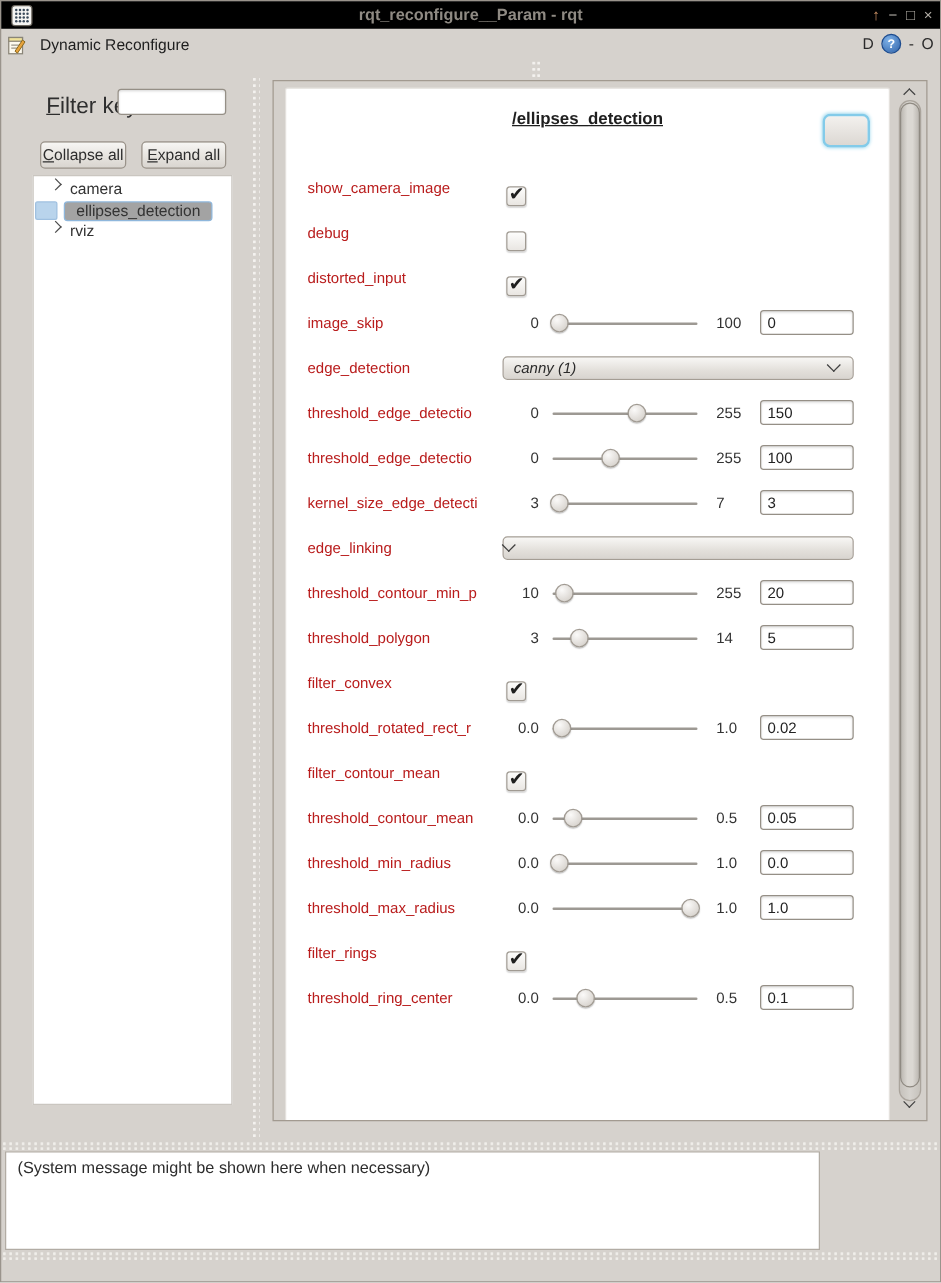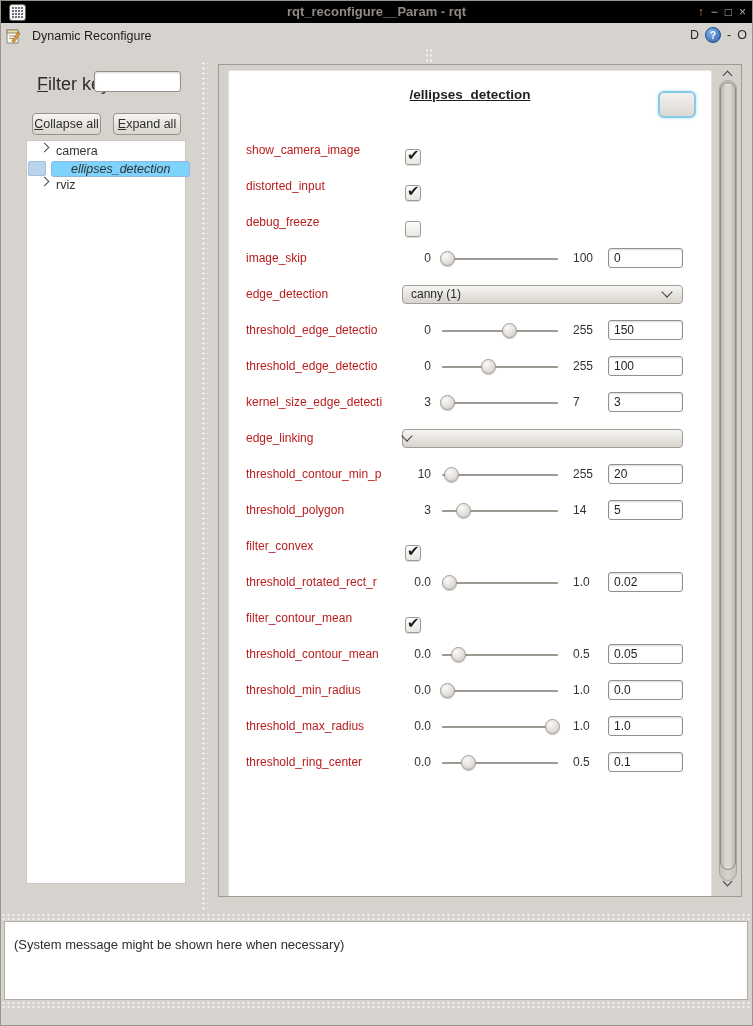--- a/index.html
+++ b/index.html
@@ -38,21 +38,21 @@
        display:flex;align-items:center;justify-content:center;cursor:default;}
   #btn-collapse{left:31px;top:112px;width:69px;}
   #btn-expand{left:112px;top:112px;width:68px;}
   .tree{position:absolute;left:25px;top:139px;width:160px;height:744px;background:#fff;border:1px solid #cac6c0;
         box-sizing:border-box;padding-top:3px;}
   .tree-row{height:17px;display:flex;align-items:flex-start;font-size:12.5px;color:#333;cursor:default;}
   .tw-arrow{width:6px;height:6px;border-right:1.6px solid #4a4a4a;border-bottom:1.6px solid #4a4a4a;
             transform:rotate(-45deg);margin-left:14px;margin-right:8px;flex:0 0 auto;}
   .tw-icon{width:18px;height:15px;background:#b9d4ec;border:1px solid #9fc0e0;border-radius:2px;
            margin-left:1px;margin-right:5px;flex:0 0 auto;box-sizing:border-box;}
-  .tree-row.selected .tw-label{background:#7dd3fc;border:1px solid #8fb7dc;border-radius:3px;padding:0 19px;font-style:italic;}
+  .tree-row.selected .tw-label{background:#a3a3a3;border:1px solid #8fb7dc;border-radius:3px;padding:0 9px;}
 
   .vsplitter{position:absolute;left:200px;top:60px;width:7px;height:850px;
              background-image:radial-gradient(circle,#f4f2ef 1px,transparent 1.4px);background-size:5px 5px;}
 
   
   .scrollarea{position:absolute;left:217px;top:63px;width:524px;height:833px;box-sizing:border-box;
               border:1px solid #a29a90;background:#d4d0cb;overflow:hidden;}
   .card{position:absolute;left:9px;top:5px;width:484px;height:860px;background:#fff;border:1px solid #e4e1dd;
         box-sizing:border-box;border-radius:2px;}
   .node-title{margin-top:16px;text-align:center;font-size:13.5px;font-weight:bold;color:#1f1f1f;
@@ -74,41 +74,41 @@
   .strack{position:absolute;left:2px;right:2px;top:7px;height:2px;background:#9d9993;border-radius:1px;}
   .shandle{position:absolute;top:0;width:15px;height:15px;border-radius:50%;box-sizing:border-box;
            background:radial-gradient(circle at 35% 30%,#fbfaf9,#dcd8d3 70%,#cfcbc5);
            border:1px solid #a19b93;box-shadow:0 1px 1px rgba(0,0,0,.25);}
   .maxl{width:28px;margin-left:13px;flex:0 0 auto;font-size:12px;color:#333;}
   .val-input{width:75px;height:20px;margin-left:7px;box-sizing:border-box;border:1px solid #958f86;
              border-radius:3px;background:#fff;box-shadow:inset 0 1px 2px rgba(0,0,0,.15);
              font-family:inherit;font-size:12px;color:#222;padding:0 0 0 5px;}
   .combo{margin-left:6px;width:281px;height:19px;box-sizing:border-box;border:1px solid #a49d94;border-radius:4px;
          background:linear-gradient(#f8f7f5,#e3e0db 60%,#d8d4cf);display:flex;align-items:center;cursor:default;}
-  .combo .cval{flex:1;font-size:12px;color:#2a2a2a;padding-left:8px;white-space:nowrap;overflow:hidden;}
+  .combo .cval{flex:1;font-size:12px;color:#2a2a2a;padding-left:8px;white-space:nowrap;overflow:hidden;font-style:italic;}
   .chev{width:7px;height:7px;border-right:1.8px solid #3f3f3f;border-bottom:1.8px solid #3f3f3f;
         transform:rotate(45deg);margin-right:11px;margin-top:-4px;flex:0 0 auto;}
 
   
   .vscrollbar{position:absolute;left:497px;top:1px;width:24px;height:829px;}
   .sb-track{position:absolute;left:3px;top:14px;bottom:14px;width:18px;border:1px solid #aaa49c;border-radius:9px;
             background:linear-gradient(90deg,#c6c2bc,#d6d3ce 50%,#c6c2bc);box-sizing:border-box;}
   .sb-thumb{position:absolute;left:4px;top:16px;width:16px;height:788px;border-radius:8px;box-sizing:border-box;
             border:1px solid #8f8a82;background:linear-gradient(90deg,#bcb8b2,#dbd8d3 35%,#dbd8d3 65%,#bcb8b2);cursor:default;}
   .sb-arrow{position:absolute;left:8px;width:8px;height:8px;cursor:default;}
   .sb-arrow i{display:block;width:6px;height:6px;border-right:1.7px solid #3f3f3f;border-bottom:1.7px solid #3f3f3f;}
   .sb-up{top:3px;}   .sb-up i{transform:rotate(-135deg);margin-top:3px;}
   .sb-down{top:812px;} .sb-down i{transform:rotate(45deg);}
 
   
   .dots-strip{position:absolute;left:0;width:100%;height:7px;
               background-image:radial-gradient(circle,#f0eeea 1px,transparent 1.3px);background-size:5px 4px;}
   #strip-top{top:912px;} #strip-bottom{top:1000px;}
-  .statusbox{position:absolute;left:3px;top:920px;width:744px;height:79px;box-sizing:border-box;background:#fff;
-             border:1px solid #b2aca4;font-size:13px;color:#2d2d2d;padding:15px 9px;}
+  .statusbox{position:absolute;left:3px;top:920px;width:652px;height:79px;box-sizing:border-box;background:#fff;
+             border:1px solid #b2aca4;font-size:13px;color:#2d2d2d;padding:4px 9px;}
 </style>
 </head>
 <body>
 
 <div class="window">
 
   <div class="titlebar">
     <div class="app-icon">
       <i></i>
         <i></i>
@@ -181,26 +181,26 @@
   <div class="scrollarea">
     <div class="card">
       <div class="node-title">/ellipses_detection</div>
       <div class="node-close"></div>
       <div class="rows" id="rows">
           <div class="row">
     <div class="p-label">show_camera_image</div>
     <span class="checkbox checked"></span>
   </div>
           <div class="row">
+    <div class="p-label">debug</div>
+    <span class="checkbox"></span>
+  </div>
+          <div class="row">
     <div class="p-label">distorted_input</div>
     <span class="checkbox checked"></span>
-  </div>
-          <div class="row">
-    <div class="p-label">debug_freeze</div>
-    <span class="checkbox"></span>
   </div>
           <div class="row">
     <div class="p-label">image_skip</div>
     <span class="minl">0</span>
     <div class="slider">
       <div class="strack"></div>
       <div class="shandle" style="left: 0px;"></div>
     </div>
     <span class="maxl">100</span>
     <input class="val-input" value="0" style="">
@@ -308,20 +308,24 @@
   </div>
           <div class="row">
     <div class="p-label">threshold_max_radius</div>
     <span class="minl">0.0</span>
     <div class="slider">
       <div class="strack"></div>
       <div class="shandle" style="left: 105px;"></div>
     </div>
     <span class="maxl">1.0</span>
     <input class="val-input" value="1.0" style="">
+  </div>
+          <div class="row">
+    <div class="p-label">filter_rings</div>
+    <span class="checkbox checked"></span>
   </div>
           <div class="row">
     <div class="p-label">threshold_ring_center</div>
     <span class="minl">0.0</span>
     <div class="slider">
       <div class="strack"></div>
       <div class="shandle" style="left: 21px;"></div>
     </div>
     <span class="maxl">0.5</span>
     <input class="val-input" value="0.1" style="">

